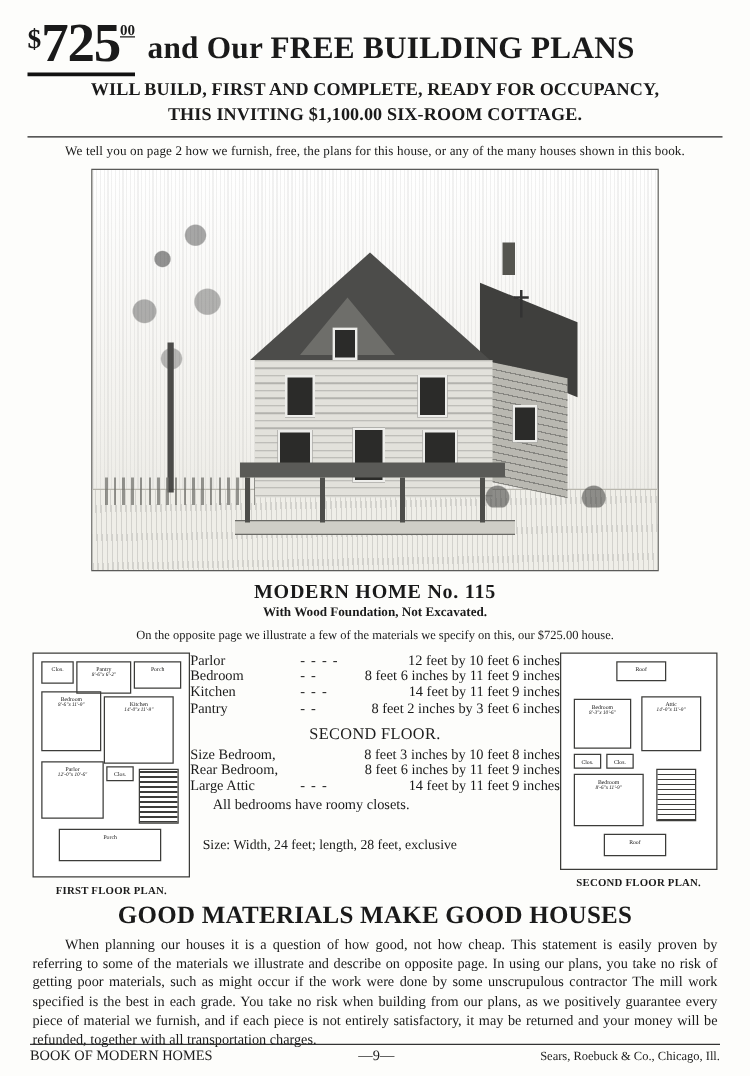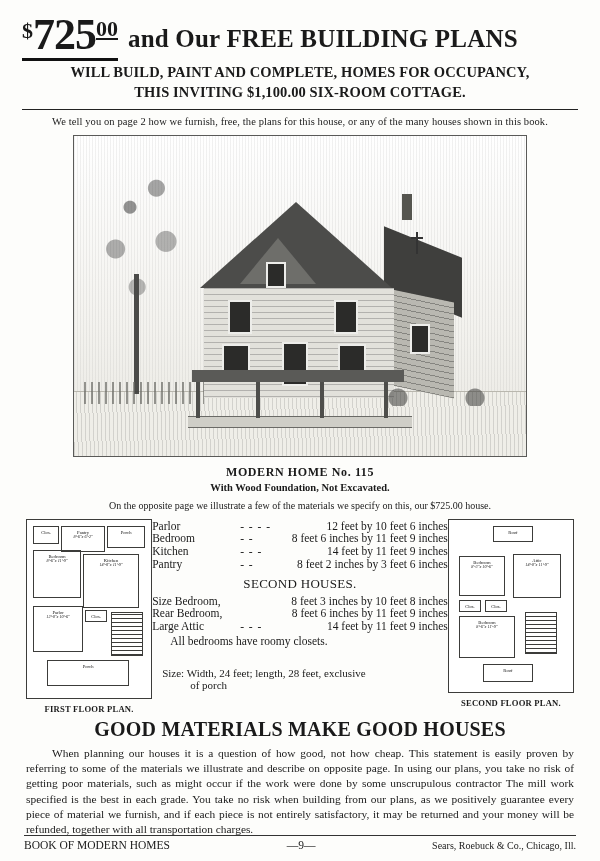--- a/index.html
+++ b/index.html
@@ -45,21 +45,21 @@
     margin-top: 6px;
   }
   .price-num {
     font-size: 44px;
     font-weight: bold;
     letter-spacing: -1px;
     line-height: 0.95;
     font-family: "Liberation Serif", serif;
   }
   .cents {
-    font-size: 22px;
+    font-size: 12px;
     font-weight: bold;
     margin-top: 4px;
     text-decoration: underline;
   }
   .headline-text {
     font-size: 25px;
     font-weight: bold;
     letter-spacing: 0.2px;
     padding-top: 11px;
     white-space: nowrap;
@@ -231,21 +231,21 @@
   .shrub {
     position: absolute;
     bottom: 50px;
     height: 20px;
     background: radial-gradient(circle at 50% 60%, rgba(60,60,58,0.55) 0 9px, rgba(255,255,255,0) 10px);
   }
 
   
   .model-title {
     text-align: center;
-    font-size: 12px;
+    font-size: 16px;
     font-weight: bold;
     letter-spacing: 0.6px;
     margin-top: 8px;
   }
   .model-sub {
     text-align: center;
     font-size: 10.5px;
     font-weight: bold;
     margin-top: 2px;
   }
@@ -390,21 +390,21 @@
 
   <div class="headline">
     <div class="price-block">
       <span class="dollar">$</span>
       <span class="price-num">725</span>
       <span class="cents">00</span>
     </div>
     <div class="headline-text">and Our FREE BUILDING PLANS</div>
   </div>
 
-  <div class="subhead">WILL BUILD, PAINT AND COMPLETE, HOMES FOR OCCUPANCY,</div>
+  <div class="subhead">WILL BUILD, FIRST AND COMPLETE, READY FOR OCCUPANCY,</div>
   <div class="subhead">THIS INVITING $1,100.00 SIX-ROOM COTTAGE.</div>
   <hr class="rule-top">
   <div class="tellnote">We tell you on page 2 how we furnish, free, the plans for this house, or any of the many houses shown in this book.</div>
 
   <div class="illus-wrap">
     <div class="sky"></div>
     <div class="ground"></div>
     <div class="tree"></div>
     <div class="fence"></div>
 
@@ -498,21 +498,21 @@
           <td class="dim">14 feet by 11 feet 9 inches</td>
         </tr>
         <tr>
           <td class="rname">Pantry</td>
           <td class="dots">-   -</td>
           <td class="dim">8 feet 2 inches by 3 feet 6 inches</td>
         </tr>
       </tbody>
         </table>
 
-      <div class="floor-head">SECOND HOUSES.</div>
+      <div class="floor-head">SECOND FLOOR.</div>
       <table class="rooms">
         <tbody>
             <tr>
           <td class="rname">Size Bedroom,</td>
           <td class="dots"></td>
           <td class="dim">8 feet 3 inches by 10 feet 8 inches</td>
         </tr>
         <tr>
           <td class="rname">Rear Bedroom,</td>
           <td class="dots"></td>
@@ -524,21 +524,20 @@
           <td class="dim">14 feet by 11 feet 9 inches</td>
         </tr>
       </tbody>
         </table>
 
       <div class="note-line">All bedrooms have roomy closets.</div>
 
       <div class="size-line">
         <span>Size:</span>
         <span>Width, 24 feet; length, 28 feet, exclusive</span>
-        <span class="cont">of porch</span>
       </div>
     </div>
 
     <div class="plan-col">
       <div class="plan-box second">
         <div class="rm" style="left:44px; top:6px; width:40px; height:16px;">
           <span>Roof</span>
         </div>
         <div class="rm" style="left:10px; top:36px; width:46px; height:40px;">
           <span>Bedroom</span>

